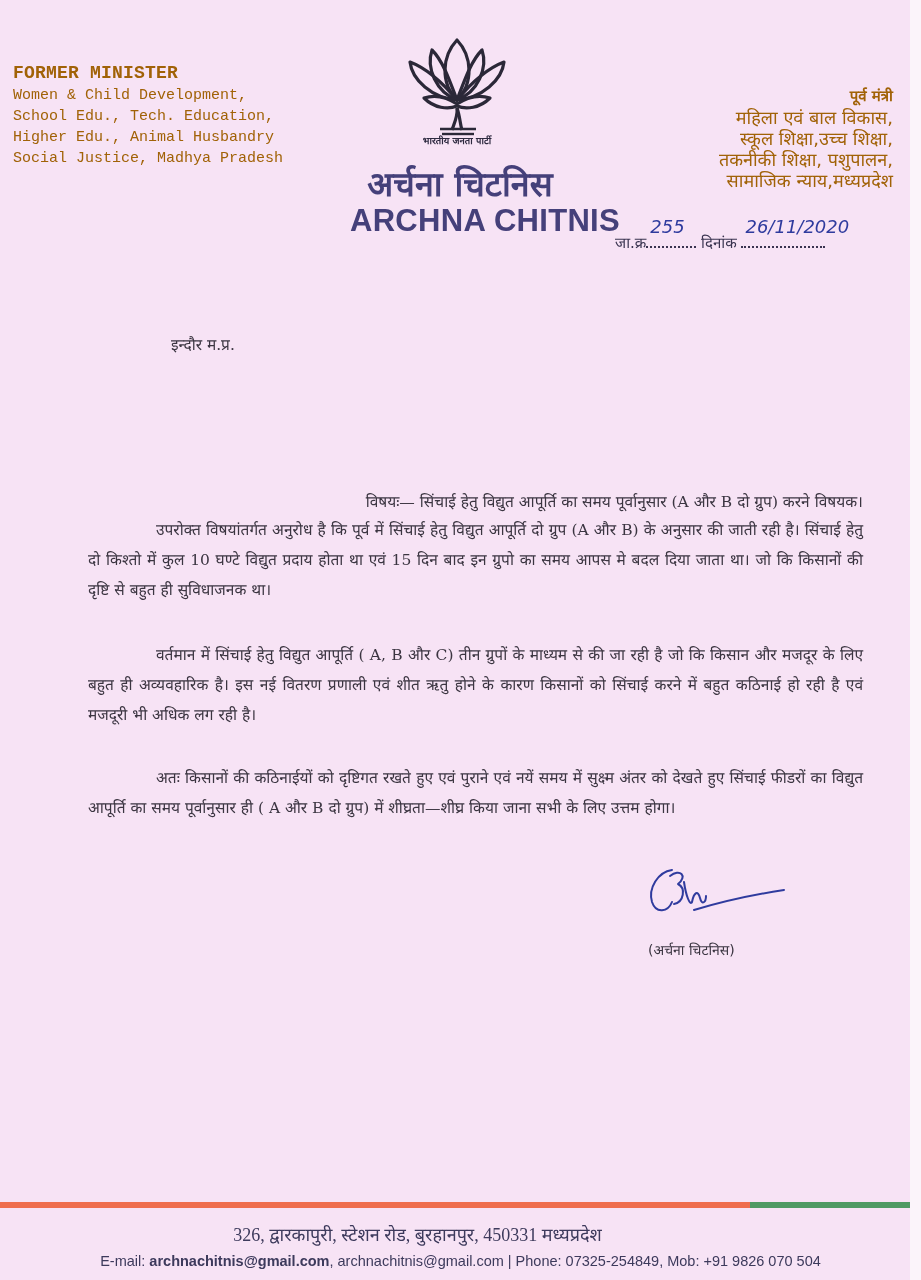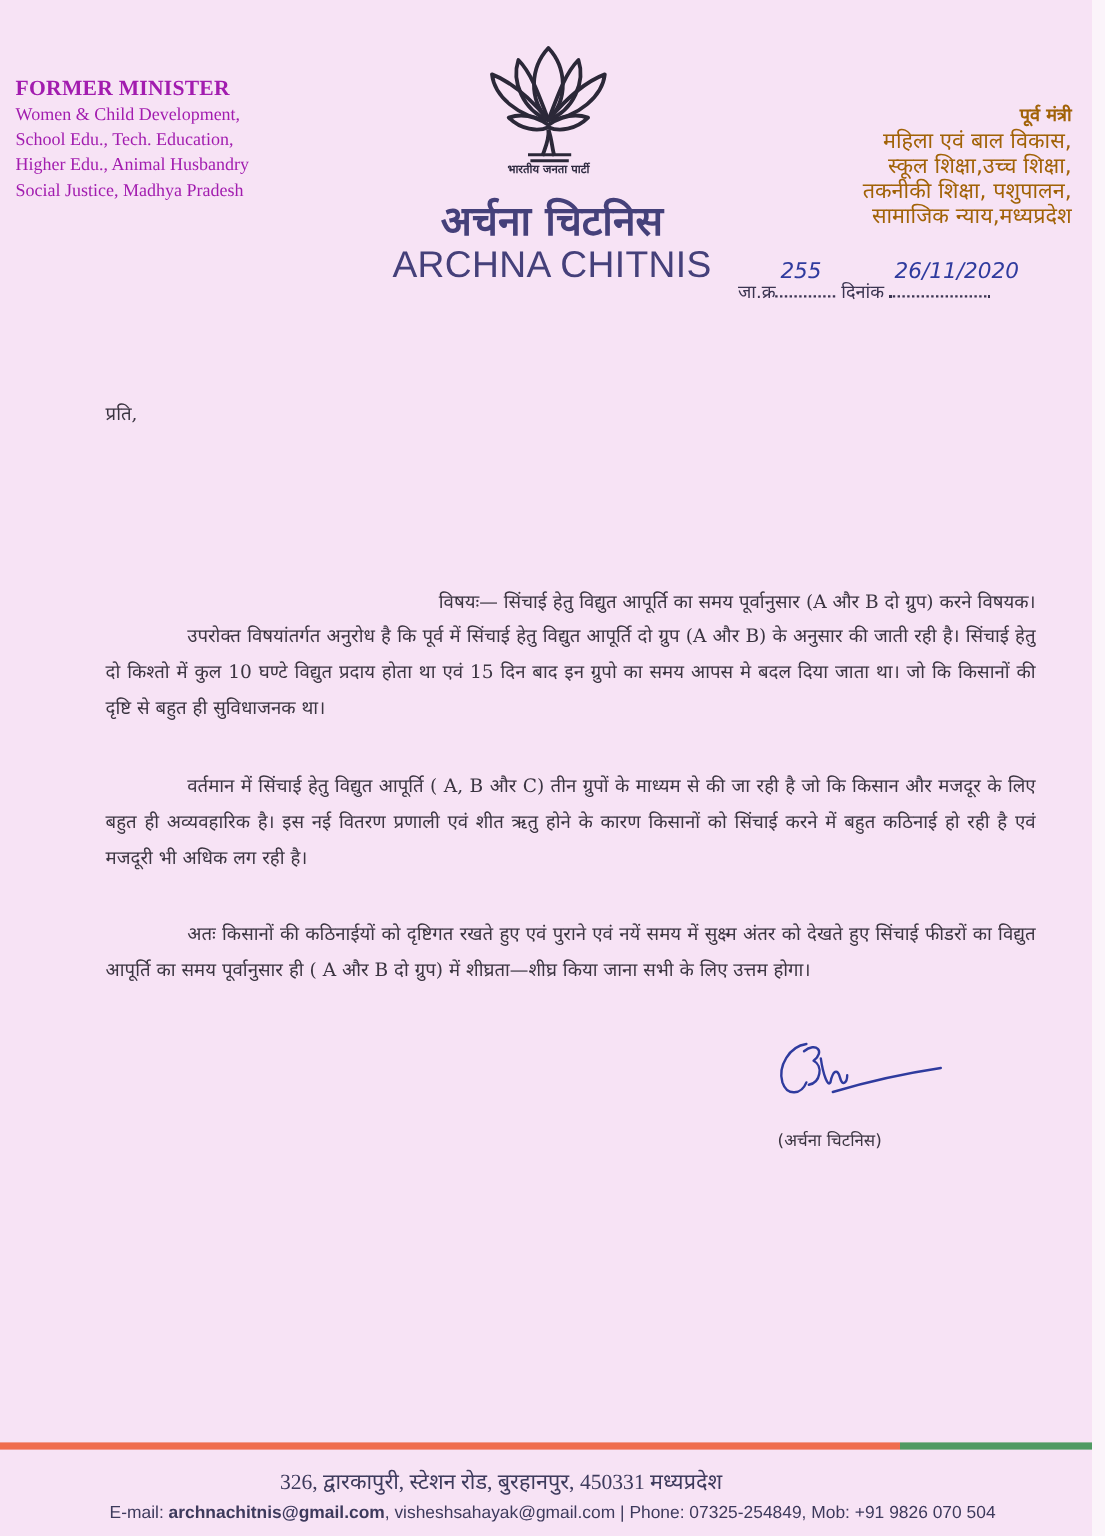--- a/index.html
+++ b/index.html
@@ -10,22 +10,22 @@
       font-family: "DejaVu Serif", "Liberation Serif", serif;
       color: #3a3450;
     }
     .page-edge {
       position: absolute; top: 0; right: 0; width: 11px; height: 1280px;
       background: #fbf4fa;
     }
     
     .lh-left {
       position: absolute; left: 13px; top: 63px;
-      font-family: Liberation Serif, serif;
-      color: #a21caf;
+      font-family: Liberation Mono, monospace;
+      color: #a16207;
     }
     .lh-left .title { font-weight: bold; font-size: 18px; letter-spacing: 0.2px; margin-bottom: 2px; }
     .lh-left .line { font-size: 15px; line-height: 21px; }
 
     .lh-right {
       position: absolute; right: 28px; top: 85px; text-align: right;
       font-family: "DejaVu Sans", sans-serif;
       color: #a16207;
     }
     .lh-right .title { font-weight: bold; font-size: 15px; margin-bottom: 2px; }
@@ -39,22 +39,22 @@
     .logo .party {
       font-family: "DejaVu Sans", sans-serif; font-weight: bold; font-size: 9.5px;
       color: #2e2a40; margin-top: -4px;
     }
     .name-hi {
       position: absolute; left: 300px; top: 160px; width: 320px; text-align: center;
       font-family: "DejaVu Sans", sans-serif; font-weight: bold; font-size: 34px;
       color: #45407a;
     }
     .name-en {
-      position: absolute; left: 300px; top: 203px; width: 320px; text-align: center;
-      font-family: "Liberation Sans", sans-serif; font-weight: normal; font-size: 31px;
+      position: absolute; left: 300px; top: 203px; width: 320px; text-align: right;
+      font-family: "Liberation Sans", sans-serif; font-weight: bold; font-size: 31px;
       color: #45407a; letter-spacing: 0.3px;
     }
 
     
     .ref-row {
       position: absolute; left: 615px; top: 230px;
       font-family: "DejaVu Sans", sans-serif; font-size: 15px; color: #3a3450;
       white-space: nowrap;
     }
     .ref-row .fill {
@@ -158,21 +158,21 @@
   <div class="line">सामाजिक न्याय,मध्यप्रदेश</div>
 </div>
 
 <div class="ref-row">
   <span>जा.क्र</span><span class="fill no"><span class="hand">255</span></span>
   <span>दिनांक</span>
   <span class="fill dt"><span class="hand">26/11/2020</span></span>
 </div>
 
 <div class="body-text addr">
-  <div class="to">प्रति,</div>
+  <div class="indent">इन्दौर म.प्र.</div>
 </div>
 
 <div class="body-text subject">विषयः— सिंचाई हेतु विद्युत आपूर्ति का समय पूर्वानुसार (A और B दो ग्रुप) करने विषयक।</div>
 
 <div class="body-text para p1">उपरोक्त विषयांतर्गत अनुरोध है कि पूर्व में सिंचाई हेतु विद्युत आपूर्ति दो ग्रुप (A और B) के अनुसार की जाती रही है। सिंचाई हेतु दो किश्तो में कुल 10 घण्टे विद्युत प्रदाय होता था एवं 15 दिन बाद इन ग्रुपो का समय आपस मे बदल दिया जाता था। जो कि किसानों की दृष्टि से बहुत ही सुविधाजनक था।</div>
 <div class="body-text para p2">वर्तमान में सिंचाई हेतु विद्युत आपूर्ति ( A, B और C) तीन ग्रुपों के माध्यम से की जा रही है जो कि किसान और मजदूर के लिए बहुत ही अव्यवहारिक है। इस नई वितरण प्रणाली एवं शीत ऋतु होने के कारण किसानों को सिंचाई करने में बहुत कठिनाई हो रही है एवं मजदूरी भी अधिक लग रही है।</div>
 <div class="body-text para p3">अतः किसानों की कठिनाईयों को दृष्टिगत रखते हुए एवं पुराने एवं नयें समय में सुक्ष्म अंतर को देखते हुए सिंचाई फीडरों का विद्युत आपूर्ति का समय पूर्वानुसार ही ( A और B दो ग्रुप) में शीघ्रता—शीघ्र किया जाना सभी के लिए उत्तम होगा।</div>
 
 <div class="signature">
   <svg width="150" height="60" viewBox="0 0 150 60">
@@ -186,14 +186,14 @@
   <div class="sname">(अर्चना चिटनिस)</div>
 </div>
 
 <div class="stripe">
   <div class="orange"></div>
   <div class="green"></div>
 </div>
 <div class="footer-addr">326, द्वारकापुरी, स्टेशन रोड, बुरहानपुर, 450331 मध्यप्रदेश</div>
 <div class="footer-contact">
   <span>E-mail:</span>
-  <b>archnachitnis@gmail.com</b><span>, visheshsahayak@gmail.com</span><span> | Phone: 07325-254849, Mob: +91 9826 070 504</span>
+  <b>archnachitnis@gmail.com</b><span>, archnachitnis@gmail.com</span><span> | Phone: 07325-254849, Mob: +91 9826 070 504</span>
 </div>
 
 </body></html>

